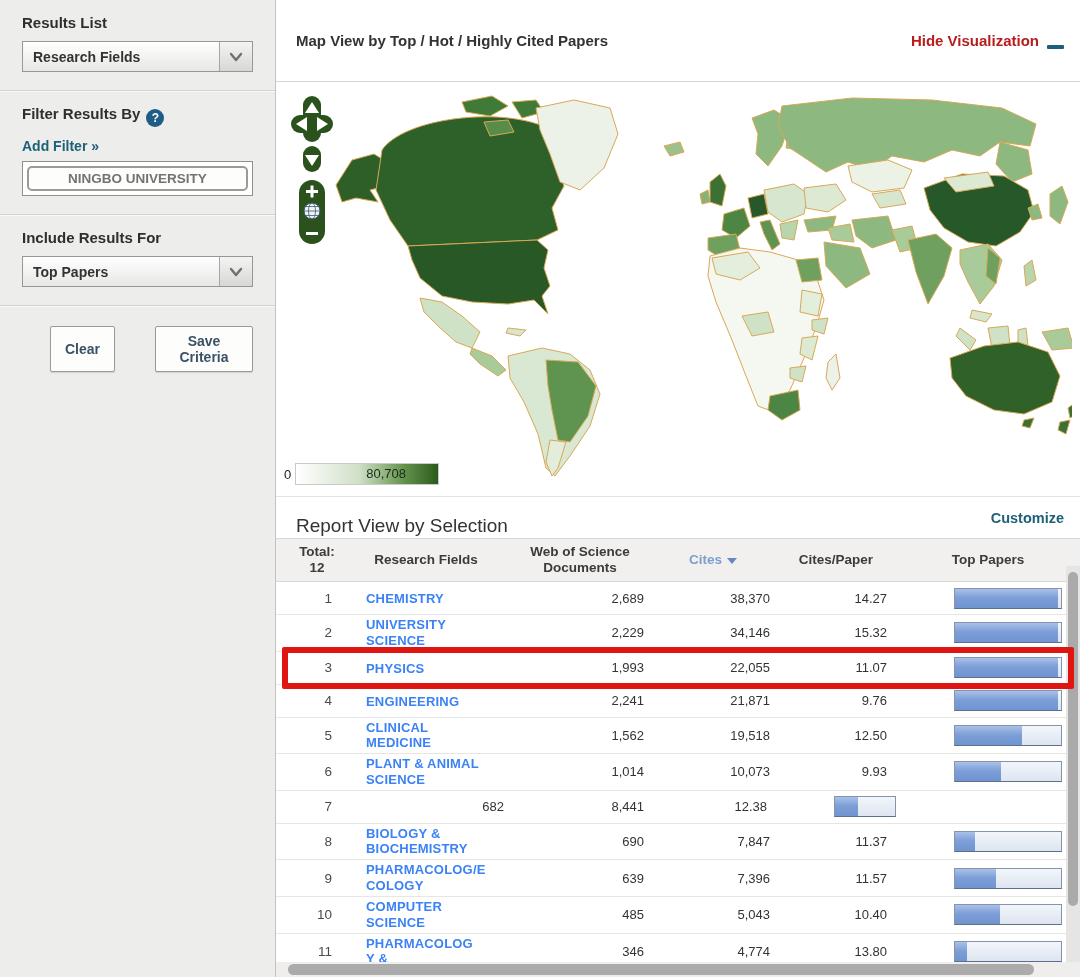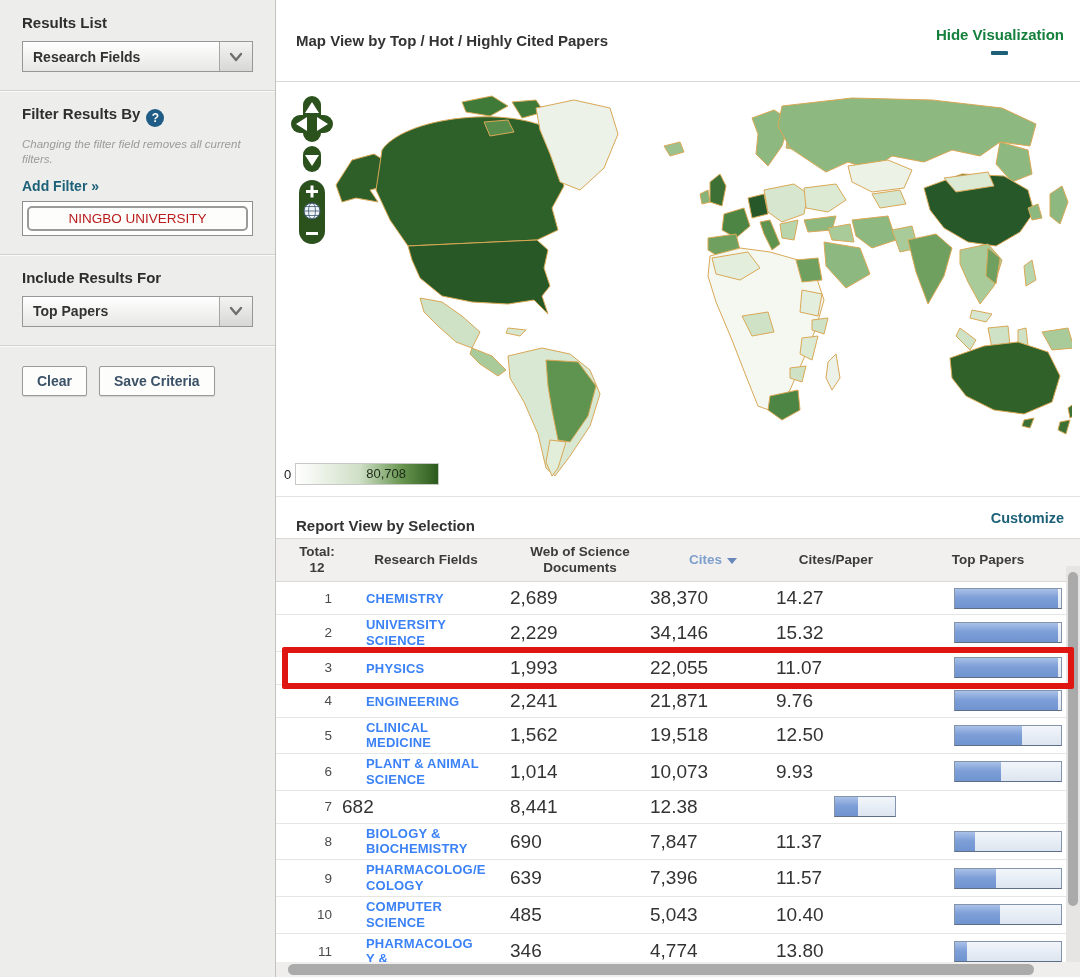--- a/index.html
+++ b/index.html
@@ -18,67 +18,67 @@
                         font-size:14px; font-weight:bold; color:#333; white-space:nowrap; overflow:hidden; }
   .dropdown .dd-btn { width:33px; border-left:1px solid #a6a6a6;
                       background:linear-gradient(#f4f4f3,#d7d7d5); display:flex; align-items:center; justify-content:center; }
   .help-badge { display:inline-flex; align-items:center; justify-content:center;
                 width:18px; height:18px; border-radius:50%; background:#1f5d86; color:#fff;
                 font-size:12px; font-weight:bold; vertical-align:-3px; margin-left:6px; }
   .sb-note { font-size:11.5px; font-style:italic; color:#9b9b9b; line-height:1.3; margin:2px 0 10px 0; }
   .add-filter { font-size:14px; font-weight:bold; color:#1d6178; text-decoration:none; display:inline-block; margin-bottom:7px; cursor:pointer; }
   .filter-box { background:#fff; border:1px solid #8f8f8d; padding:4px; }
   .filter-chip { border:2px solid #9a9a98; border-radius:5px; background:#fdfdfc;
-                 text-align:center; padding:3px 6px; font-size:13.5px; font-weight:normal; color:#b91c1c; }
+                 text-align:center; padding:3px 6px; font-size:13.5px; font-weight:bold; color:#737373; }
   .sb-buttons { padding:20px 22px; display:flex; gap:12px; }
   .sb-btn { background:#fdfdfc; border:1px solid #9a9a98; padding:6px 14px;
             font-family:"Liberation Sans",sans-serif; font-size:14px; font-weight:bold; color:#3a5166;
-            border-radius:2px; box-shadow:0 1px 1px rgba(0,0,0,.12); cursor:pointer; }
+            border-radius:2px; box-shadow:0 1px 1px rgba(0,0,0,.12); cursor:pointer;margin-left:28px; }
 
   
   .main { position:absolute; left:276px; right:0; top:0; bottom:0; background:#fff; }
   .main-header { height:82px; display:flex; align-items:center; justify-content:space-between;
                  padding:0 16px 0 20px; border-bottom:1px solid #d6d6d4; }
   .main-title { font-size:15px; font-weight:bold; color:#333; }
-  .hide-link { display:flex; align-items:center; gap:8px; font-size:15px; font-weight:bold; color:#15803d; cursor:pointer;flex-direction:column; }
+  .hide-link { display:flex; align-items:flex-end; gap:8px; font-size:15px; font-weight:bold; color:#b91c1c; cursor:pointer; }
   .minus-glyph { width:17px; height:4px; background:#1d6178; border-radius:1px; }
 
   
   .map-section { position:relative; height:415px; border-bottom:1px solid #e3e3e1; overflow:hidden; }
   .map-svg { position:absolute; left:36px; top:8px; pointer-events:none; }
   .map-controls { position:absolute; left:14px; top:14px; width:44px; }
   .color-scale { position:absolute; left:8px; top:381px; display:flex; align-items:center; }
   .scale-min { font-size:13px; color:#222; margin-right:4px; }
   .scale-bar { position:relative; width:144px; height:22px;
                background:linear-gradient(90deg,#ffffff,#cfdfc6 45%,#67954f 75%,#2b5a1d);
                border:1px solid #c9c9c7; }
   .scale-max { position:absolute; left:70px; top:2px; font-size:13px; color:#1c2a18; }
 
   
   .report-header { height:42px; display:flex; align-items:center; justify-content:space-between;
                    padding:0 16px 0 20px; border-bottom:1px solid #d8d8d6; }
-  .report-title { font-size:15px; font-weight:bold; color:#333;margin-top:16px; }
+  .report-title { font-size:19px; font-weight:normal; color:#333;margin-top:16px; }
   .customize-link { font-size:14.5px; font-weight:bold; color:#1d6178; cursor:pointer; }
 
   
   .thead { display:grid; grid-template-columns:66px 168px 140px 126px 120px 1fr;
            height:43px; background:#f1f0ee; border-bottom:1px solid #d8d8d6; align-items:center; }
   .th { font-size:13.5px; font-weight:bold; color:#3b3b3b; text-align:center; line-height:1.15; }
   .th-total { text-align:center; padding-left:16px; }
   .th-cites { color:#7e9fcd; display:flex; align-items:center; justify-content:center; gap:5px; cursor:pointer; }
   .sort-caret { width:0; height:0; border-left:5px solid transparent; border-right:5px solid transparent;
                 border-top:6px solid #6888bb; margin-top:2px; }
 
   .tbody { position:relative; }
   .row { display:grid; grid-template-columns:66px 168px 140px 126px 120px 1fr;
          min-height:33px; align-items:center; border-bottom:1px solid #e6e6e4; position:relative; padding:2px 0; }
   .cell-rank { text-align:right; padding-right:10px; font-size:13.5px; color:#4a4a4a; }
   .field-link { display:inline-block; padding-left:24px; font-size:13px; font-weight:bold; color:#3b82f6;
                 white-space:pre-line; line-height:1.2; letter-spacing:.2px; cursor:pointer; }
-  .cell-num { text-align:left; font-size:19px; color:#333; }
+  .cell-num { text-align:right; font-size:13px; color:#333; }
   .cell-docs { padding-right:6px; } .cell-cites { padding-right:6px; } .cell-cpp { padding-right:9px; }
   .cell-bar { display:flex; }
   .bar-track { margin-left:58px; width:108px; height:21px; border:1px solid #8494ab; border-bottom-color:#5f6f86;
                background:linear-gradient(#f2f6fb,#dde5f0); overflow:hidden; }
   .bar-fill { height:100%; background:linear-gradient(#aac1e8,#7e9fd8 45%,#6f94d0); }
 
   .hl { display:none; }
   .row.highlighted .hl { display:block; position:absolute; left:6px; right:6px; top:-5px; bottom:-5px;
                          border:6px solid #de1510; border-radius:2px; pointer-events:none; z-index:5; }
 
@@ -104,21 +104,20 @@
               <path d="M3 5 L8 11 L13 5" fill="none" stroke="#6f6f6f" stroke-width="2.4" stroke-linecap="round" stroke-linejoin="round"></path>
             </svg>
         </div>
       </div>
     </div>
 
     <div class="sb-section">
       <div class="sb-heading">
         <span>Filter Results By</span><span class="help-badge">?</span>
       </div>
-      <div class="sb-note">Changing the filter field removes all current filters.</div>
       <a class="add-filter">Add Filter »</a>
       <div class="filter-box">
         <div class="filter-chip">NINGBO UNIVERSITY</div>
       </div>
     </div>
 
     <div class="sb-section">
       <div class="sb-heading">Include Results For</div>
       <div class="dropdown">
         <div class="dd-value">Top Papers</div>

